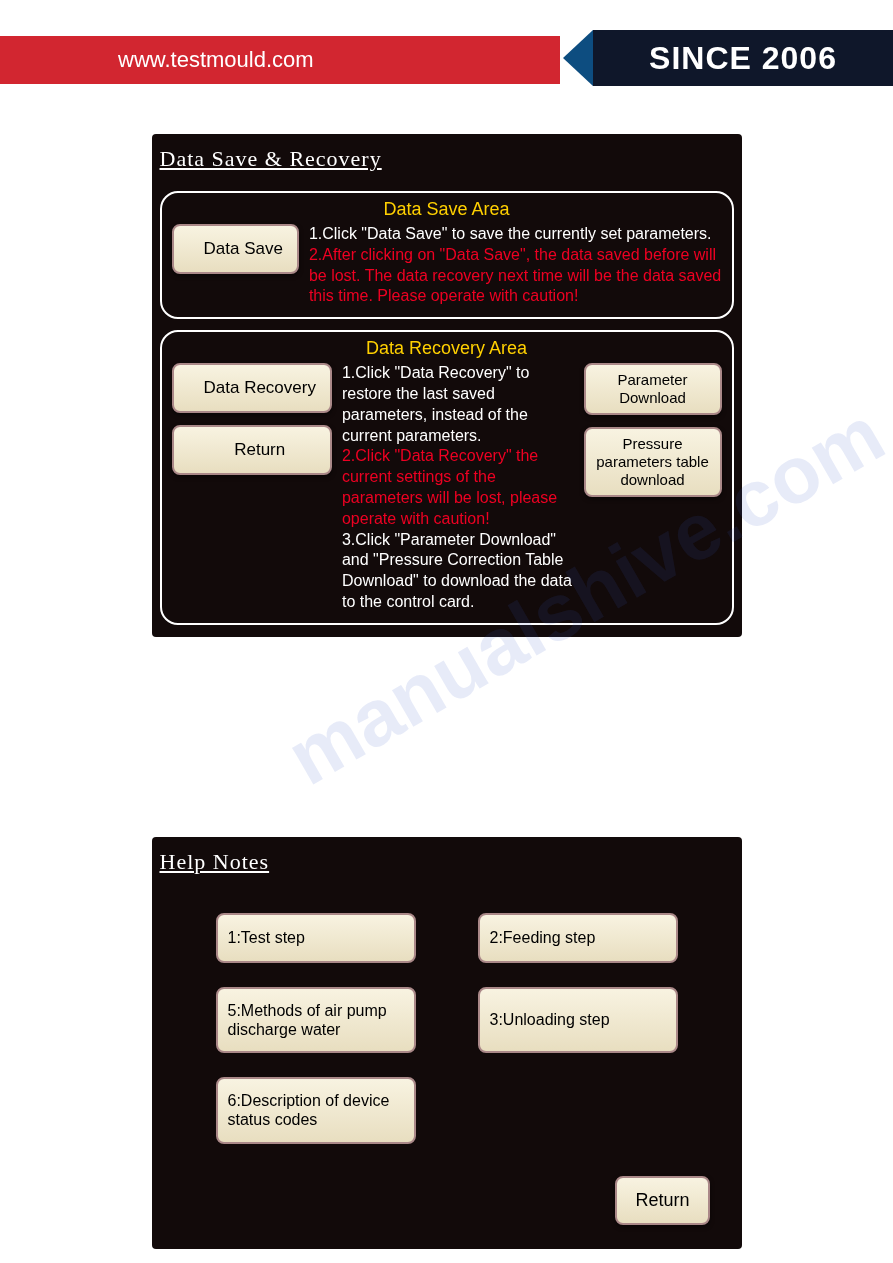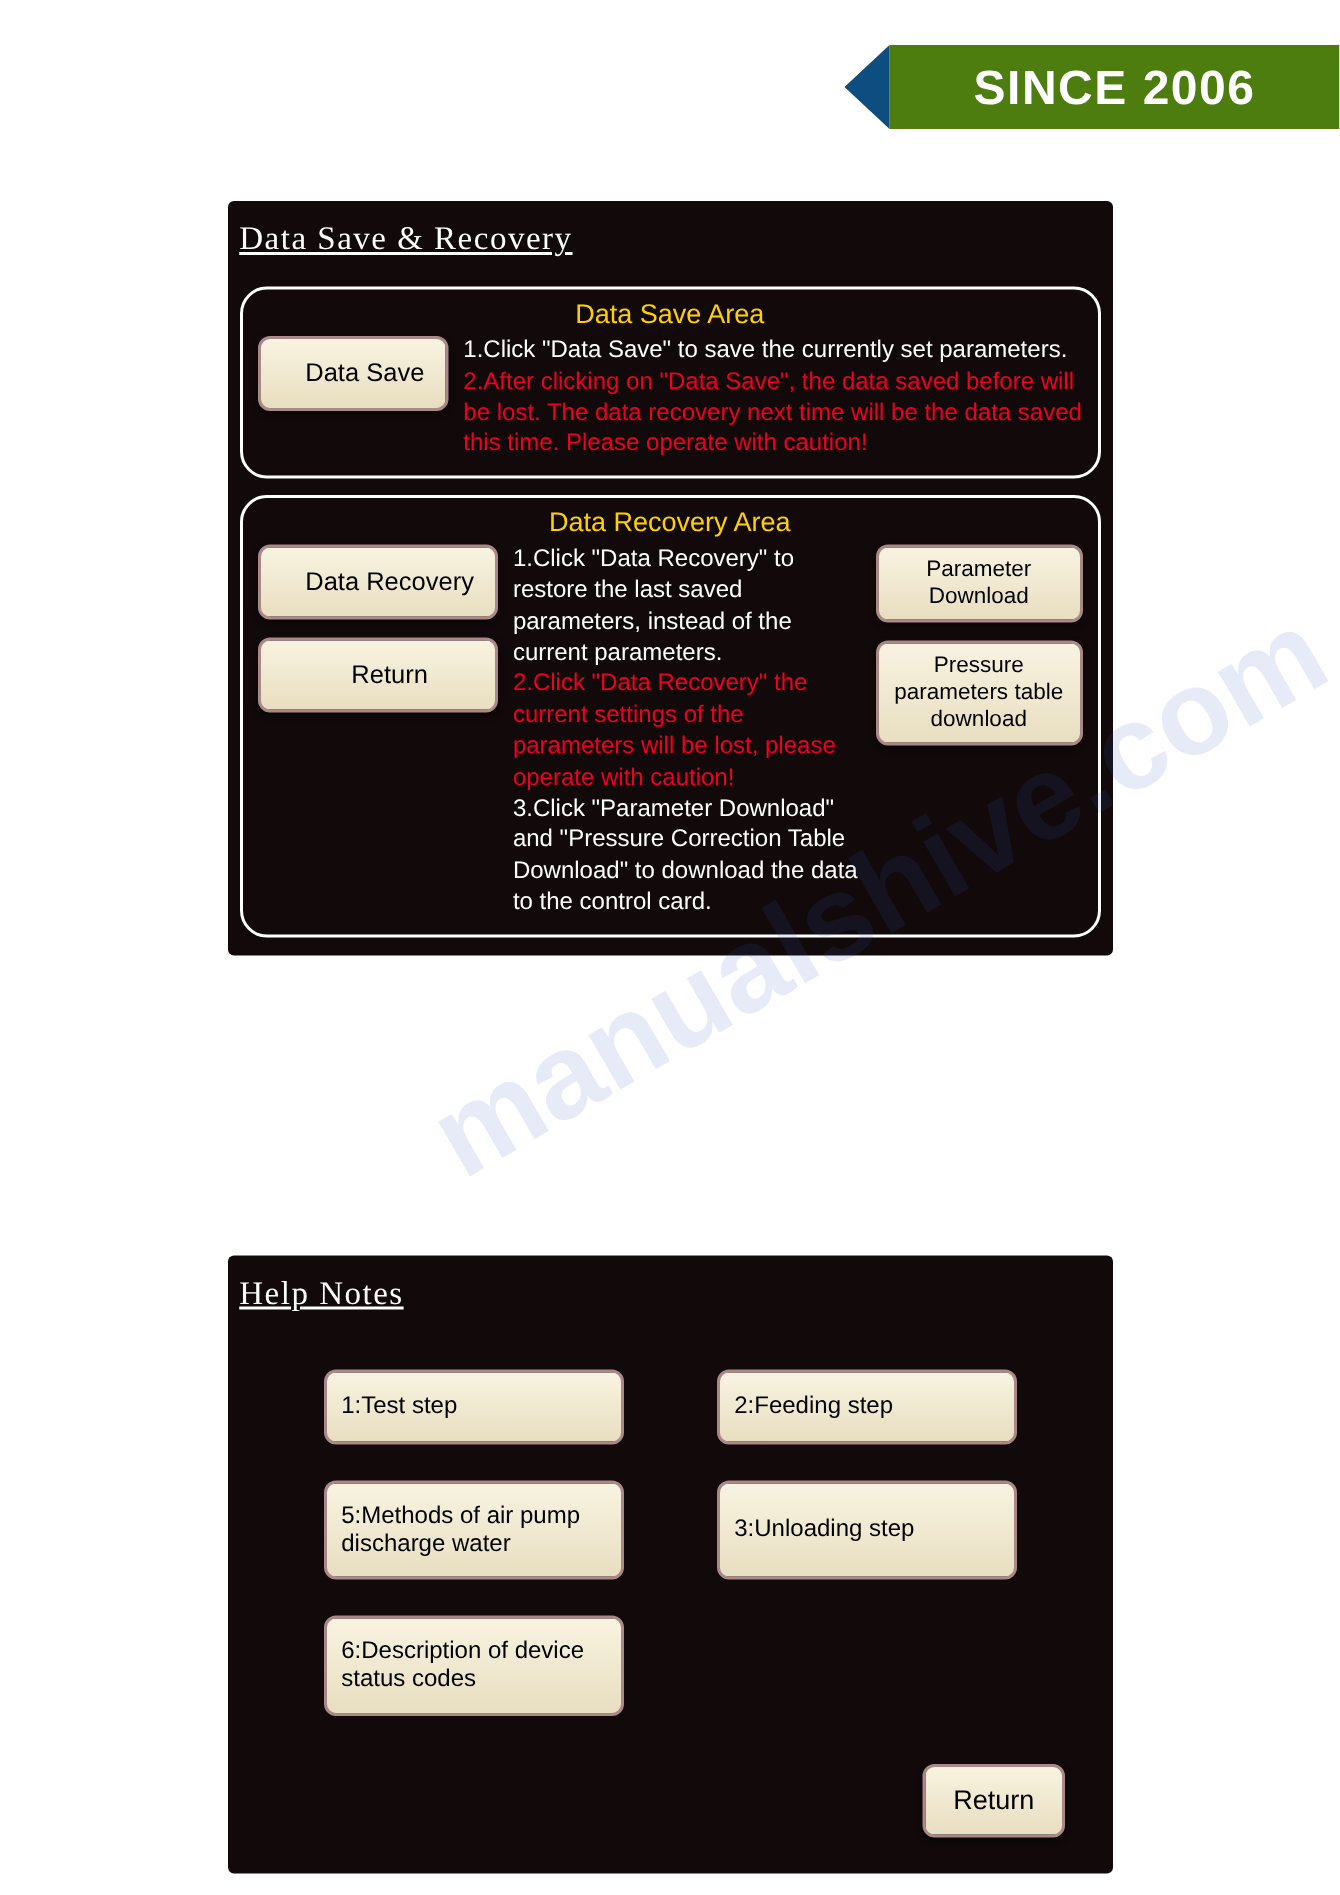--- a/index.html
+++ b/index.html
@@ -25,21 +25,21 @@
     display: flex;
     align-items: center;
     padding-left: 118px;
     color: #fff;
     font-size: 22px;
   }
   .header-blue {
     position: absolute;
     right: 0; top: -6px;
     width: 300px; height: 56px;
-    background: #4d7c0f;
+    background: #0f172a;
     display: flex;
     align-items: center;
     justify-content: center;
     color: #fff;
     font-size: 32px;
     font-weight: bold;
     letter-spacing: 1px;
   }
   .header-blue::before {
     content: "";
@@ -128,20 +128,21 @@
   }
   .return-row { display: flex; justify-content: flex-end; padding: 12px 24px 16px;}
   .return-row .btn { min-width: 80px; font-size: 18px; padding: 12px 18px;}
 
   .wm { position:absolute; color:rgba(0,0,0,0.04); font-size:40px; transform: rotate(-30deg); pointer-events:none; font-weight: bold;}
 </style>
 </head>
 <body>
 
 <div class="header">
+  <div class="header-red">www.testmould.com</div>
   <div class="header-blue">SINCE 2006</div>
 </div>
 
 <div class="screen">
   <div class="screen-title">Data Save &amp; Recovery</div>
 
   <div class="area">
     <div class="area-title">Data Save Area</div>
     <div class="area-body">
       <div class="btn-col">

